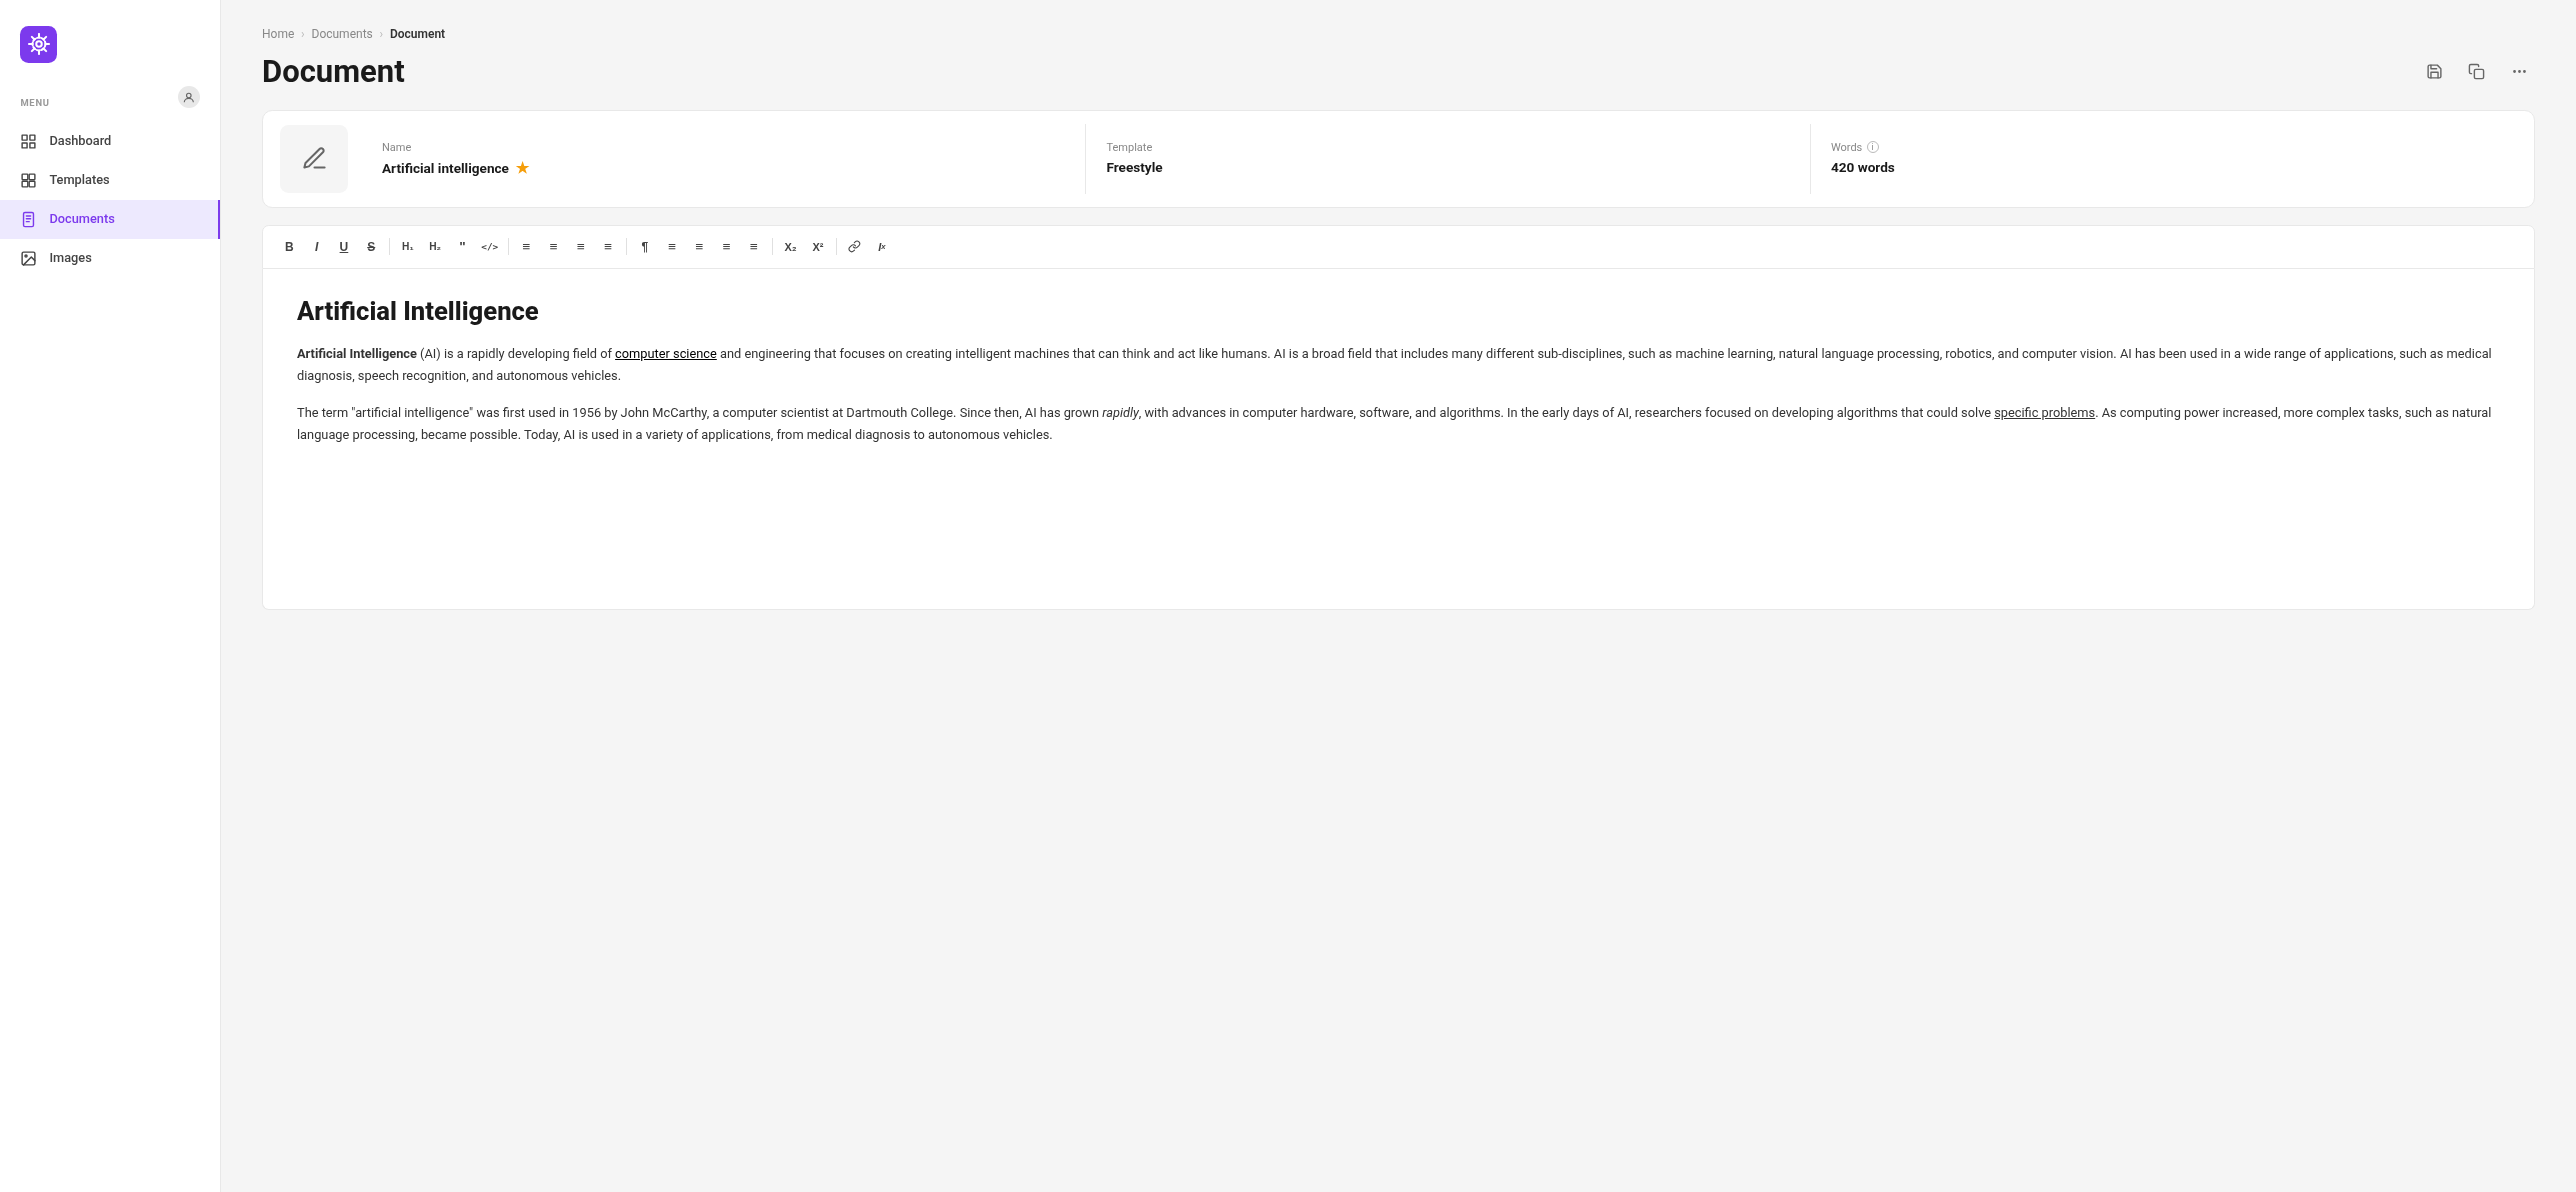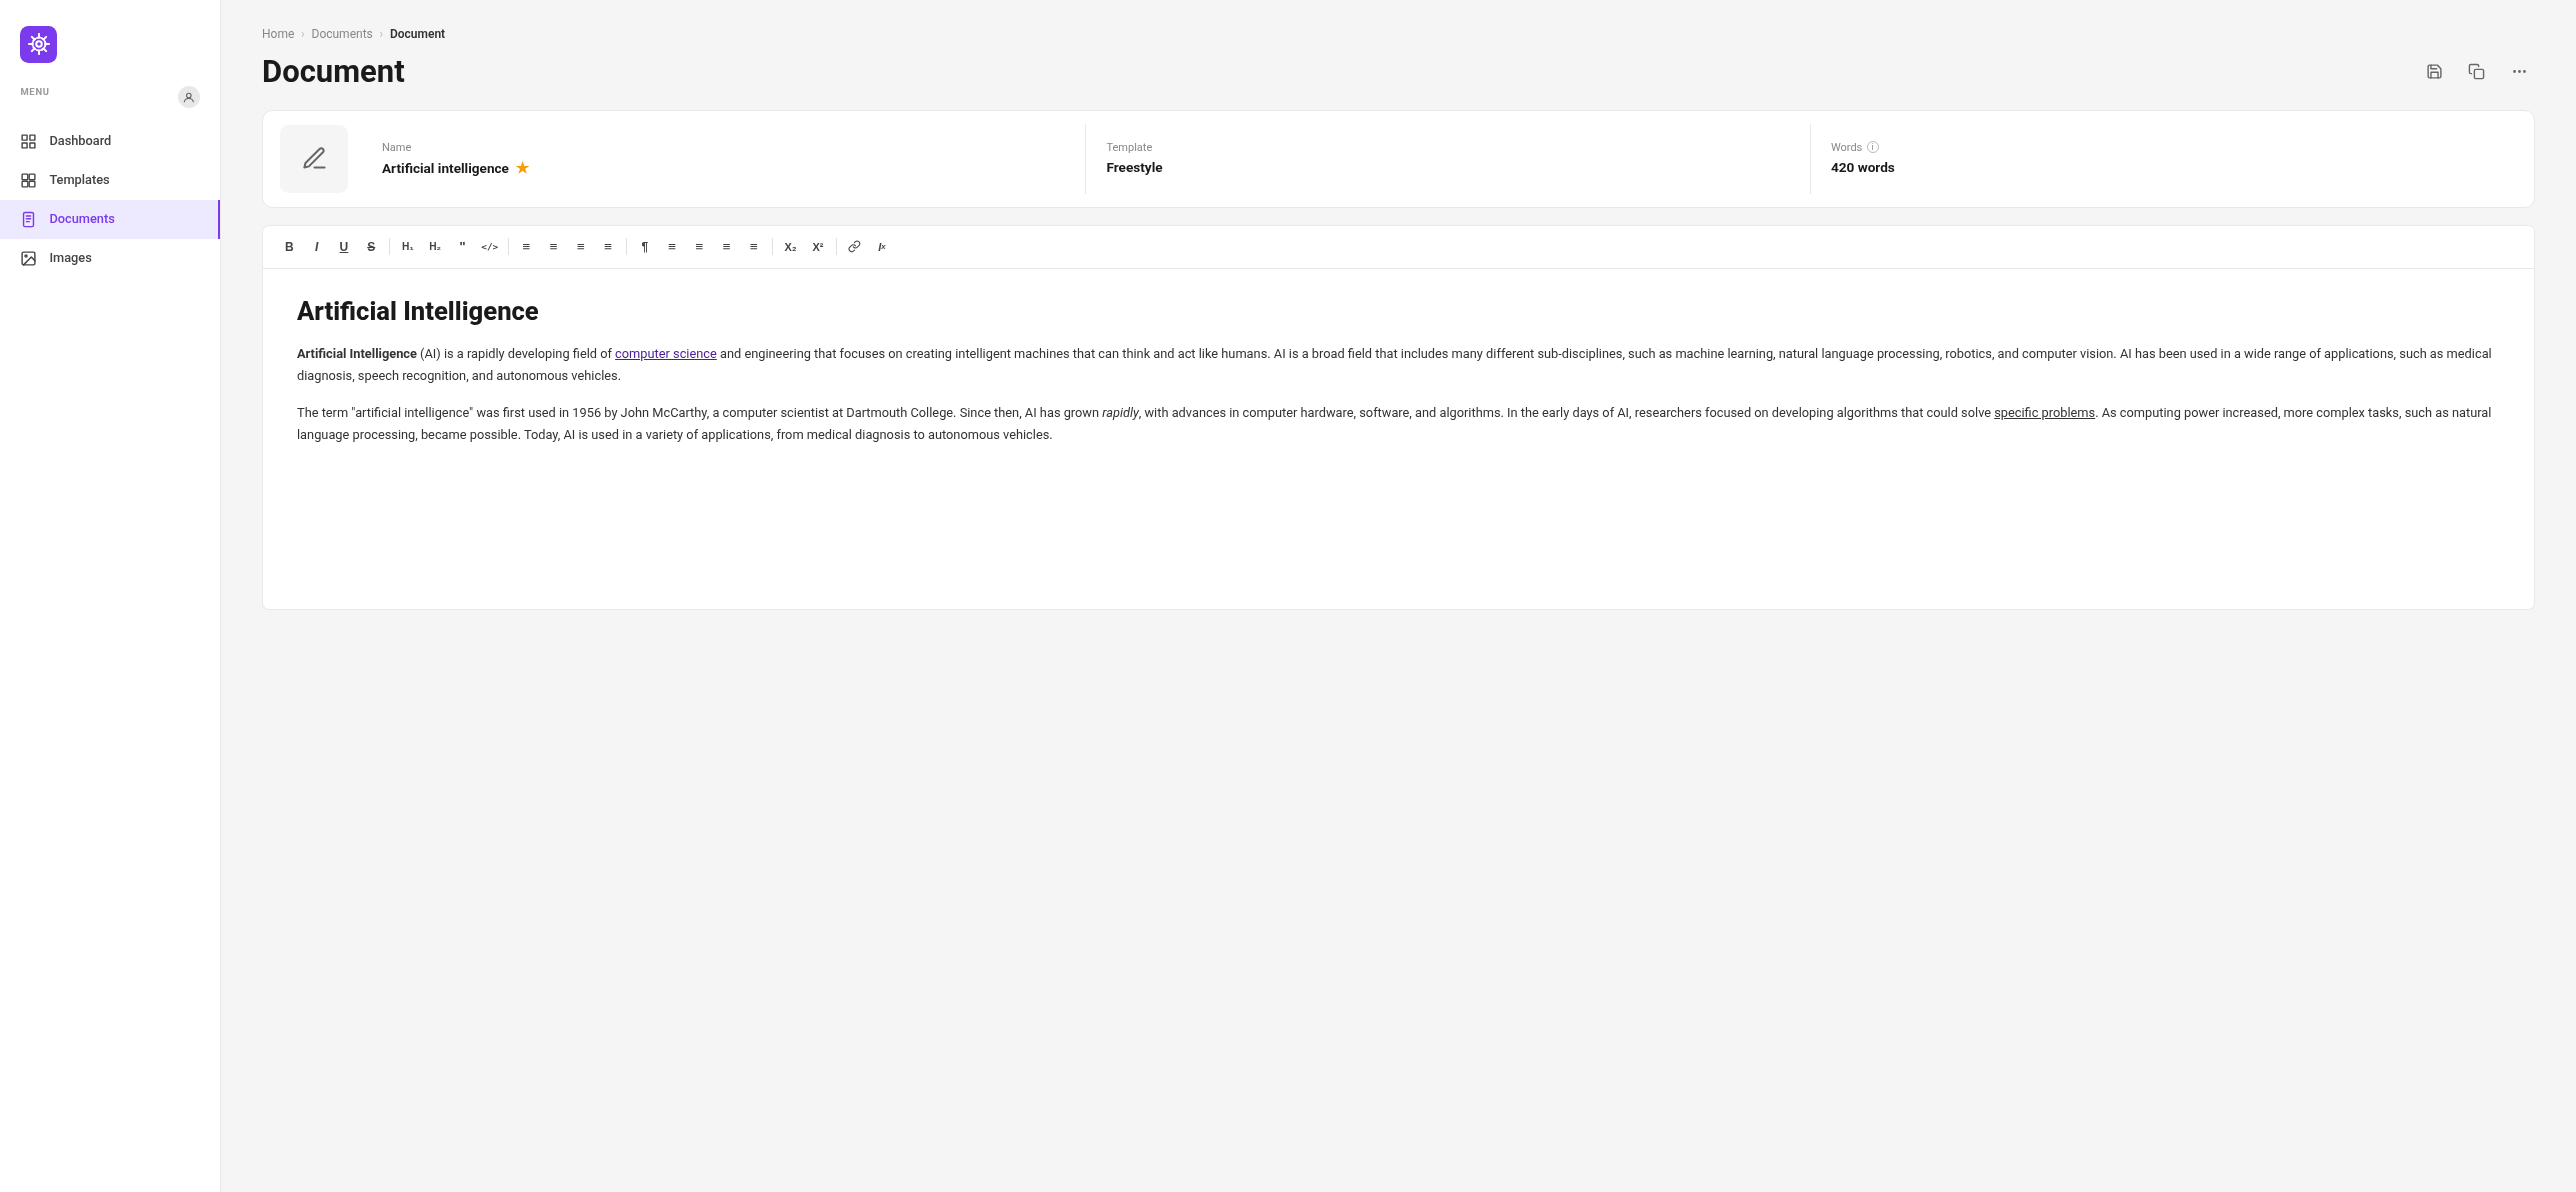--- a/index.html
+++ b/index.html
@@ -28,21 +28,21 @@
       justify-content: center;
     }
     .logo-icon svg { color: #fff; }
     .sidebar-menu-label {
       padding: 6.8px 20.4px;
       font-size: 9.4px;
       font-weight: 700;
       color: #999;
       letter-spacing: 0.08em;
       display: flex;
-      align-items: flex-start;
+      align-items: flex-end;
       justify-content: space-between;
     }
     .sidebar-menu-label .user-icon {
       width: 22px;
       height: 22px;
       border-radius: 50%;
       background: #e8e8e8;
       display: flex;
       align-items: center;
       justify-content: center;
@@ -245,21 +245,21 @@
       margin-bottom: 13.6px;
       margin-top: 31px;
     }
     .doc-p {
       font-size: 12.8px;
       line-height: 1.7;
       color: #333;
       margin-bottom: 15.3px;
     }
     .doc-link {
-      color: #4c1d95;
+      color: #000000;
       text-decoration: underline;
     }
     .doc-italic { font-style: italic; }
     .doc-underline { text-decoration: underline; }
     .doc-bold { font-weight: 700; }
   </style>
 </head>
 <body>
 
 <aside class="sidebar">

